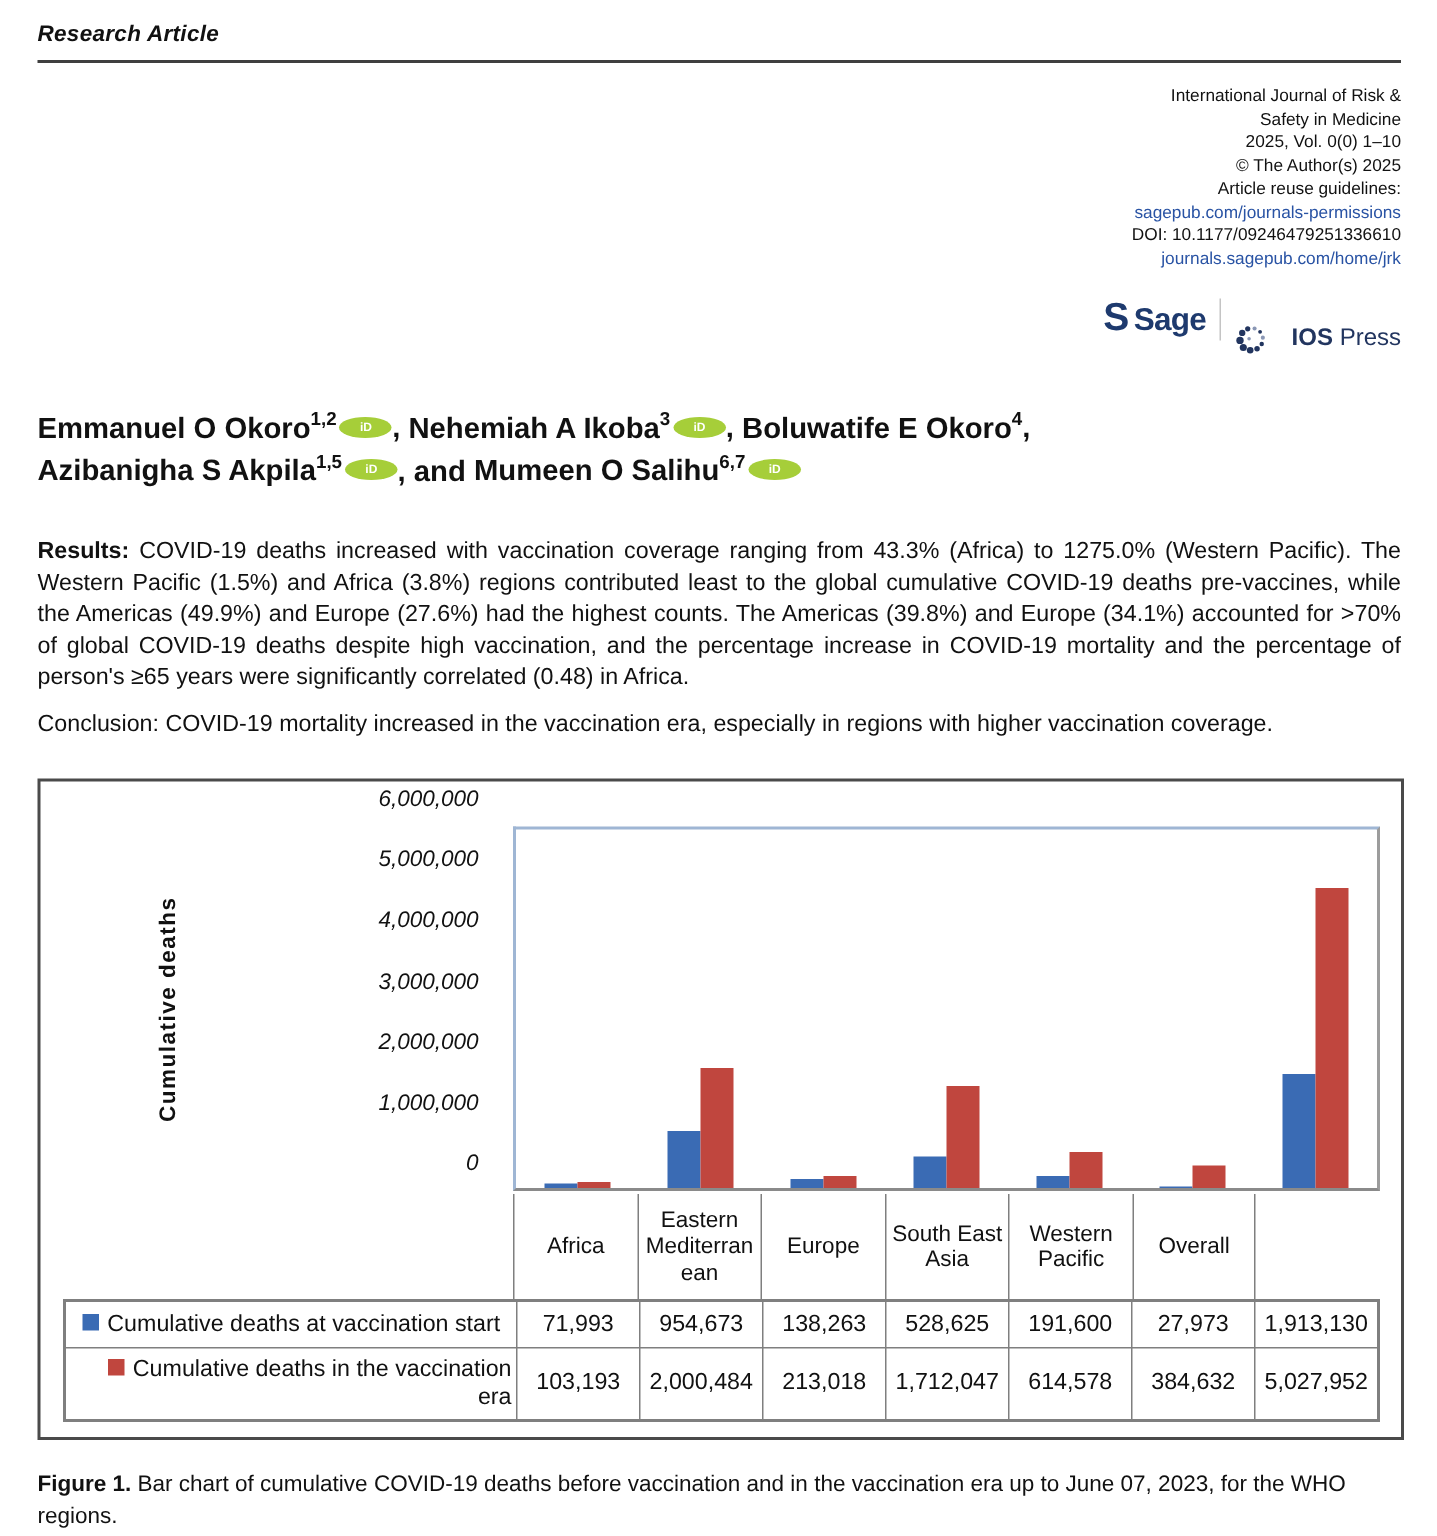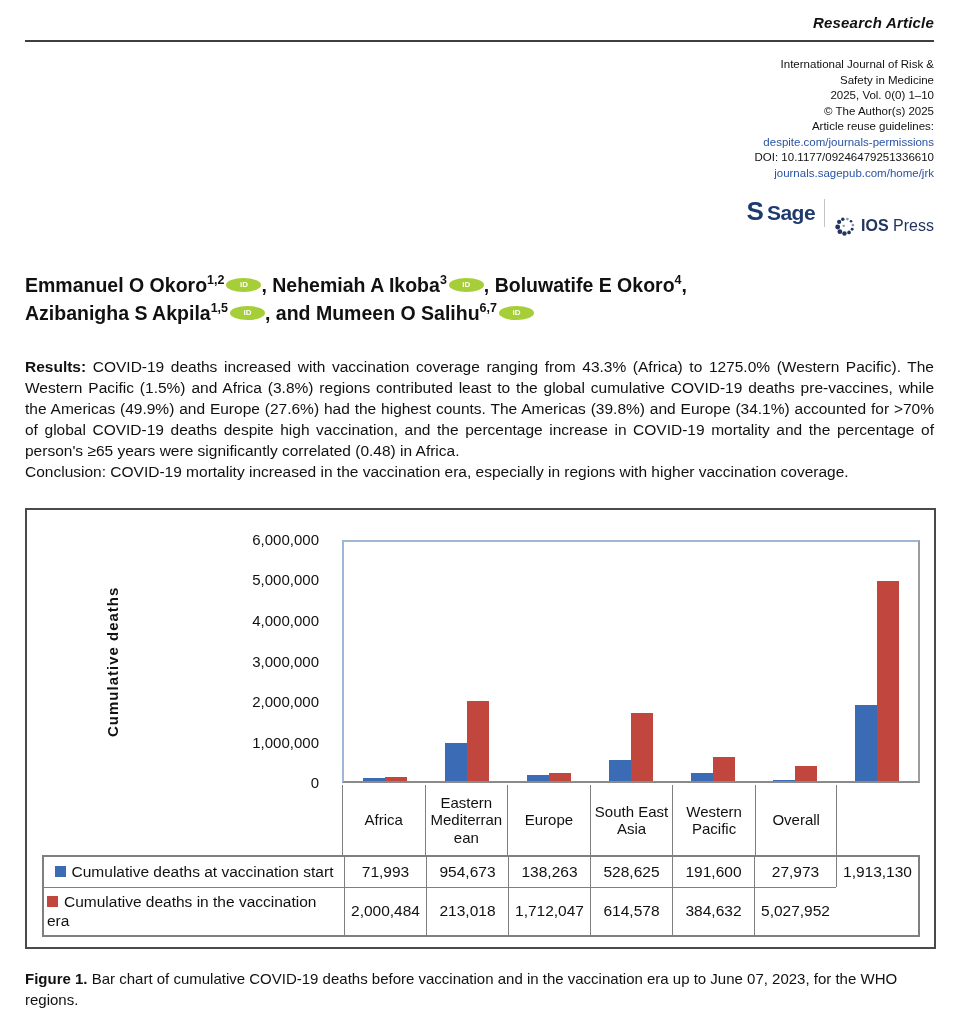--- a/index.html
+++ b/index.html
@@ -6,67 +6,67 @@
   html,body { background:#ffffff; }
   body {
     width: 958px; height: 1024px;
     font-family: "Liberation Sans", sans-serif;
     color: #111;
     overflow: hidden;
   }
   .page { padding: 14px 24px 0 25px; }
 
   
-  .kicker { font-size: 15px; font-style: italic; font-weight: 600; letter-spacing: .2px; text-align: right; }
+  .kicker { font-size: 15px; font-style: italic; font-weight: 600; letter-spacing: .2px; }
   .rule { border: none; border-top: 2px solid #3f3f3f; margin-top: 9px; }
 
   .head-row { display: flex; margin-top: 15px; }
   .title {
     width: 700px; padding-top: 20px;
     font-size: 28px; font-weight: 700; line-height: 1.36; letter-spacing: -0.3px;
   }
   .jinfo { margin-left: auto; width: 218px; text-align: right; font-size: 11.5px; line-height: 15.5px; }
   .jinfo a { color: #2953A4; text-decoration: none; cursor: pointer; }
   .logos { display: flex; justify-content: flex-end; align-items: center; gap: 9px; margin-top: 7px; }
   .sage { display: flex; align-items: baseline; color: #1E3A6E; }
   .sage-s { font-size: 26px; font-weight: 800; }
   .sage-word { font-size: 21px; font-weight: 700; margin-left: 3px; letter-spacing: -0.5px; }
   .logo-div { width: 1px; height: 28px; background: #c4c4c4; }
-  .ios { display: flex; align-items: center; gap: 5px; color: #22355F; margin-top: 27px; }
+  .ios { display: flex; align-items: center; gap: 16px; color: #22355F; margin-top: 27px; }
   .ios-text { font-size: 16px; }
   .ios-text b { font-weight: 800; }
 
   
   .authors { margin-top: 34px; max-width: 770px; font-size: 19.5px; font-weight: 700; line-height: 1.45; }
   .authors sup { font-size: 12.5px; position: relative; top: -1px; }
   .orcid {
     display: inline-block; width: 35px; height: 14px; border-radius: 50%;
     background: #A6CE39; color: #fff; font-size: 8px; font-weight: 700;
     text-align: center; line-height: 14px; margin-left: 2px; position: relative; top: -5px;
     cursor: pointer;
   }
 
   
   .abstract { margin-top: 28px; font-size: 15.5px; line-height: 1.36; text-align: justify; }
   .abstract .lbl { font-weight: 700; }
-  .conclusion { margin-top: 0; font-size: 15.5px; line-height: 1.36; }
+  .conclusion { margin-top: 10px; font-size: 15.5px; line-height: 1.36; }
 
   
   .figure-box {
     position: relative; margin-top: 26px;
     width: 911px; height: 441px;
     border: 2px solid #4a4a4a; background: #fff;
   }
   .y-title {
     position: absolute; left: 72px; top: 30px; height: 243px; width: 26px;
     writing-mode: vertical-rl; transform: rotate(180deg);
     display: flex; align-items: center; justify-content: center;
     font-size: 15px; font-weight: 700; letter-spacing: 1px;
   }
-  .ticks { position: absolute; left: 140px; top: 30px; width: 162px; height: 243px; }
+  .ticks { position: absolute; left: 140px; top: 12px; width: 162px; height: 243px; font-style: italic; }
   .tick { position: absolute; right: 10px; font-size: 15px; white-space: nowrap; }
   .plot {
     position: absolute; left: 315px; top: 30px; width: 578px; height: 243px;
     border-top: 2px solid #9FB6D4; border-left: 2px solid #9FB6D4;
     border-right: 2px solid #9c9c9c; border-bottom: 2px solid #8a8a8a;
     display: flex;
   }
   .group { flex: 1; display: flex; align-items: flex-end; justify-content: center; }
   .bar { width: 22px; }
   .cats {
@@ -82,21 +82,21 @@
   .cats .ccell:last-child { border-right: 1.5px solid #7f7f7f; }
   .tbl {
     position: absolute; left: 15px; top: 345px; width: 878px;
     display: grid; grid-template-columns: 300px repeat(7, 1fr);
     grid-template-rows: 30px 48px;
     border: 2px solid #7f7f7f;
   }
   .tbl .cell {
     border-left: 1.5px solid #7f7f7f;
     display: flex; align-items: center; justify-content: center;
-    font-size: 15.5px; text-align: left; line-height: 1.2; padding: 0 3px;
+    font-size: 15.5px; text-align: right; line-height: 1.2; padding: 0 3px;
   }
   .tbl .cell.c0 { border-left: none; }
   .tbl .r1 { border-top: 1.5px solid #7f7f7f; }
   .legend-sq { display: inline-block; width: 11px; height: 11px; margin-right: 6px; flex: 0 0 auto; }
   .legend-cell { justify-content: center; }
   .legend-text { display: inline; }
 
   
   .caption { margin-top: 20px; font-size: 15px; line-height: 1.38; max-width: 911px; }
   .caption .cap-label { font-weight: 700; }
@@ -109,21 +109,21 @@
   <div class="kicker">Research Article</div>
   <hr class="rule">
 
   <div class="head-row">
     <div class="jinfo">
       <div>International Journal of Risk &amp;</div>
       <div>Safety in Medicine</div>
       <div>2025, Vol. 0(0) 1–10</div>
       <div>© The Author(s) 2025</div>
       <div>Article reuse guidelines:</div>
-      <div><a>despite.com/journals-permissions</a></div>
+      <div><a>sagepub.com/journals-permissions</a></div>
       <div>DOI: 10.1177/09246479251336610</div>
       <div><a>journals.sagepub.com/home/jrk</a></div>
       <div class="logos">
         <span class="sage">
           <span class="sage-s">S</span>
           <span class="sage-word">Sage</span>
         </span>
         <span class="logo-div"></span>
         <span class="ios">
           <svg width="22" height="22" viewBox="0 0 24 24">
@@ -207,20 +207,21 @@
         <div class="cell">71,993</div>
         <div class="cell">954,673</div>
         <div class="cell">138,263</div>
         <div class="cell">528,625</div>
         <div class="cell">191,600</div>
         <div class="cell">27,973</div>
         <div class="cell">1,913,130</div>
         <div class="cell legend-cell c0 r1">
           <span class="legend-text"><span class="legend-sq" style="background: rgb(192, 70, 62);"></span>Cumulative deaths in the vaccination era</span>
         </div>
+        <div class="cell r1">103,193</div>
         <div class="cell r1">2,000,484</div>
         <div class="cell r1">213,018</div>
         <div class="cell r1">1,712,047</div>
         <div class="cell r1">614,578</div>
         <div class="cell r1">384,632</div>
         <div class="cell r1">5,027,952</div>
       </div>
   </div>
 
   <p class="caption"><span class="cap-label">Figure 1.</span> <span>Bar chart of cumulative COVID-19 deaths before vaccination and in the vaccination era up to June 07, 2023, for the WHO regions.</span></p>

